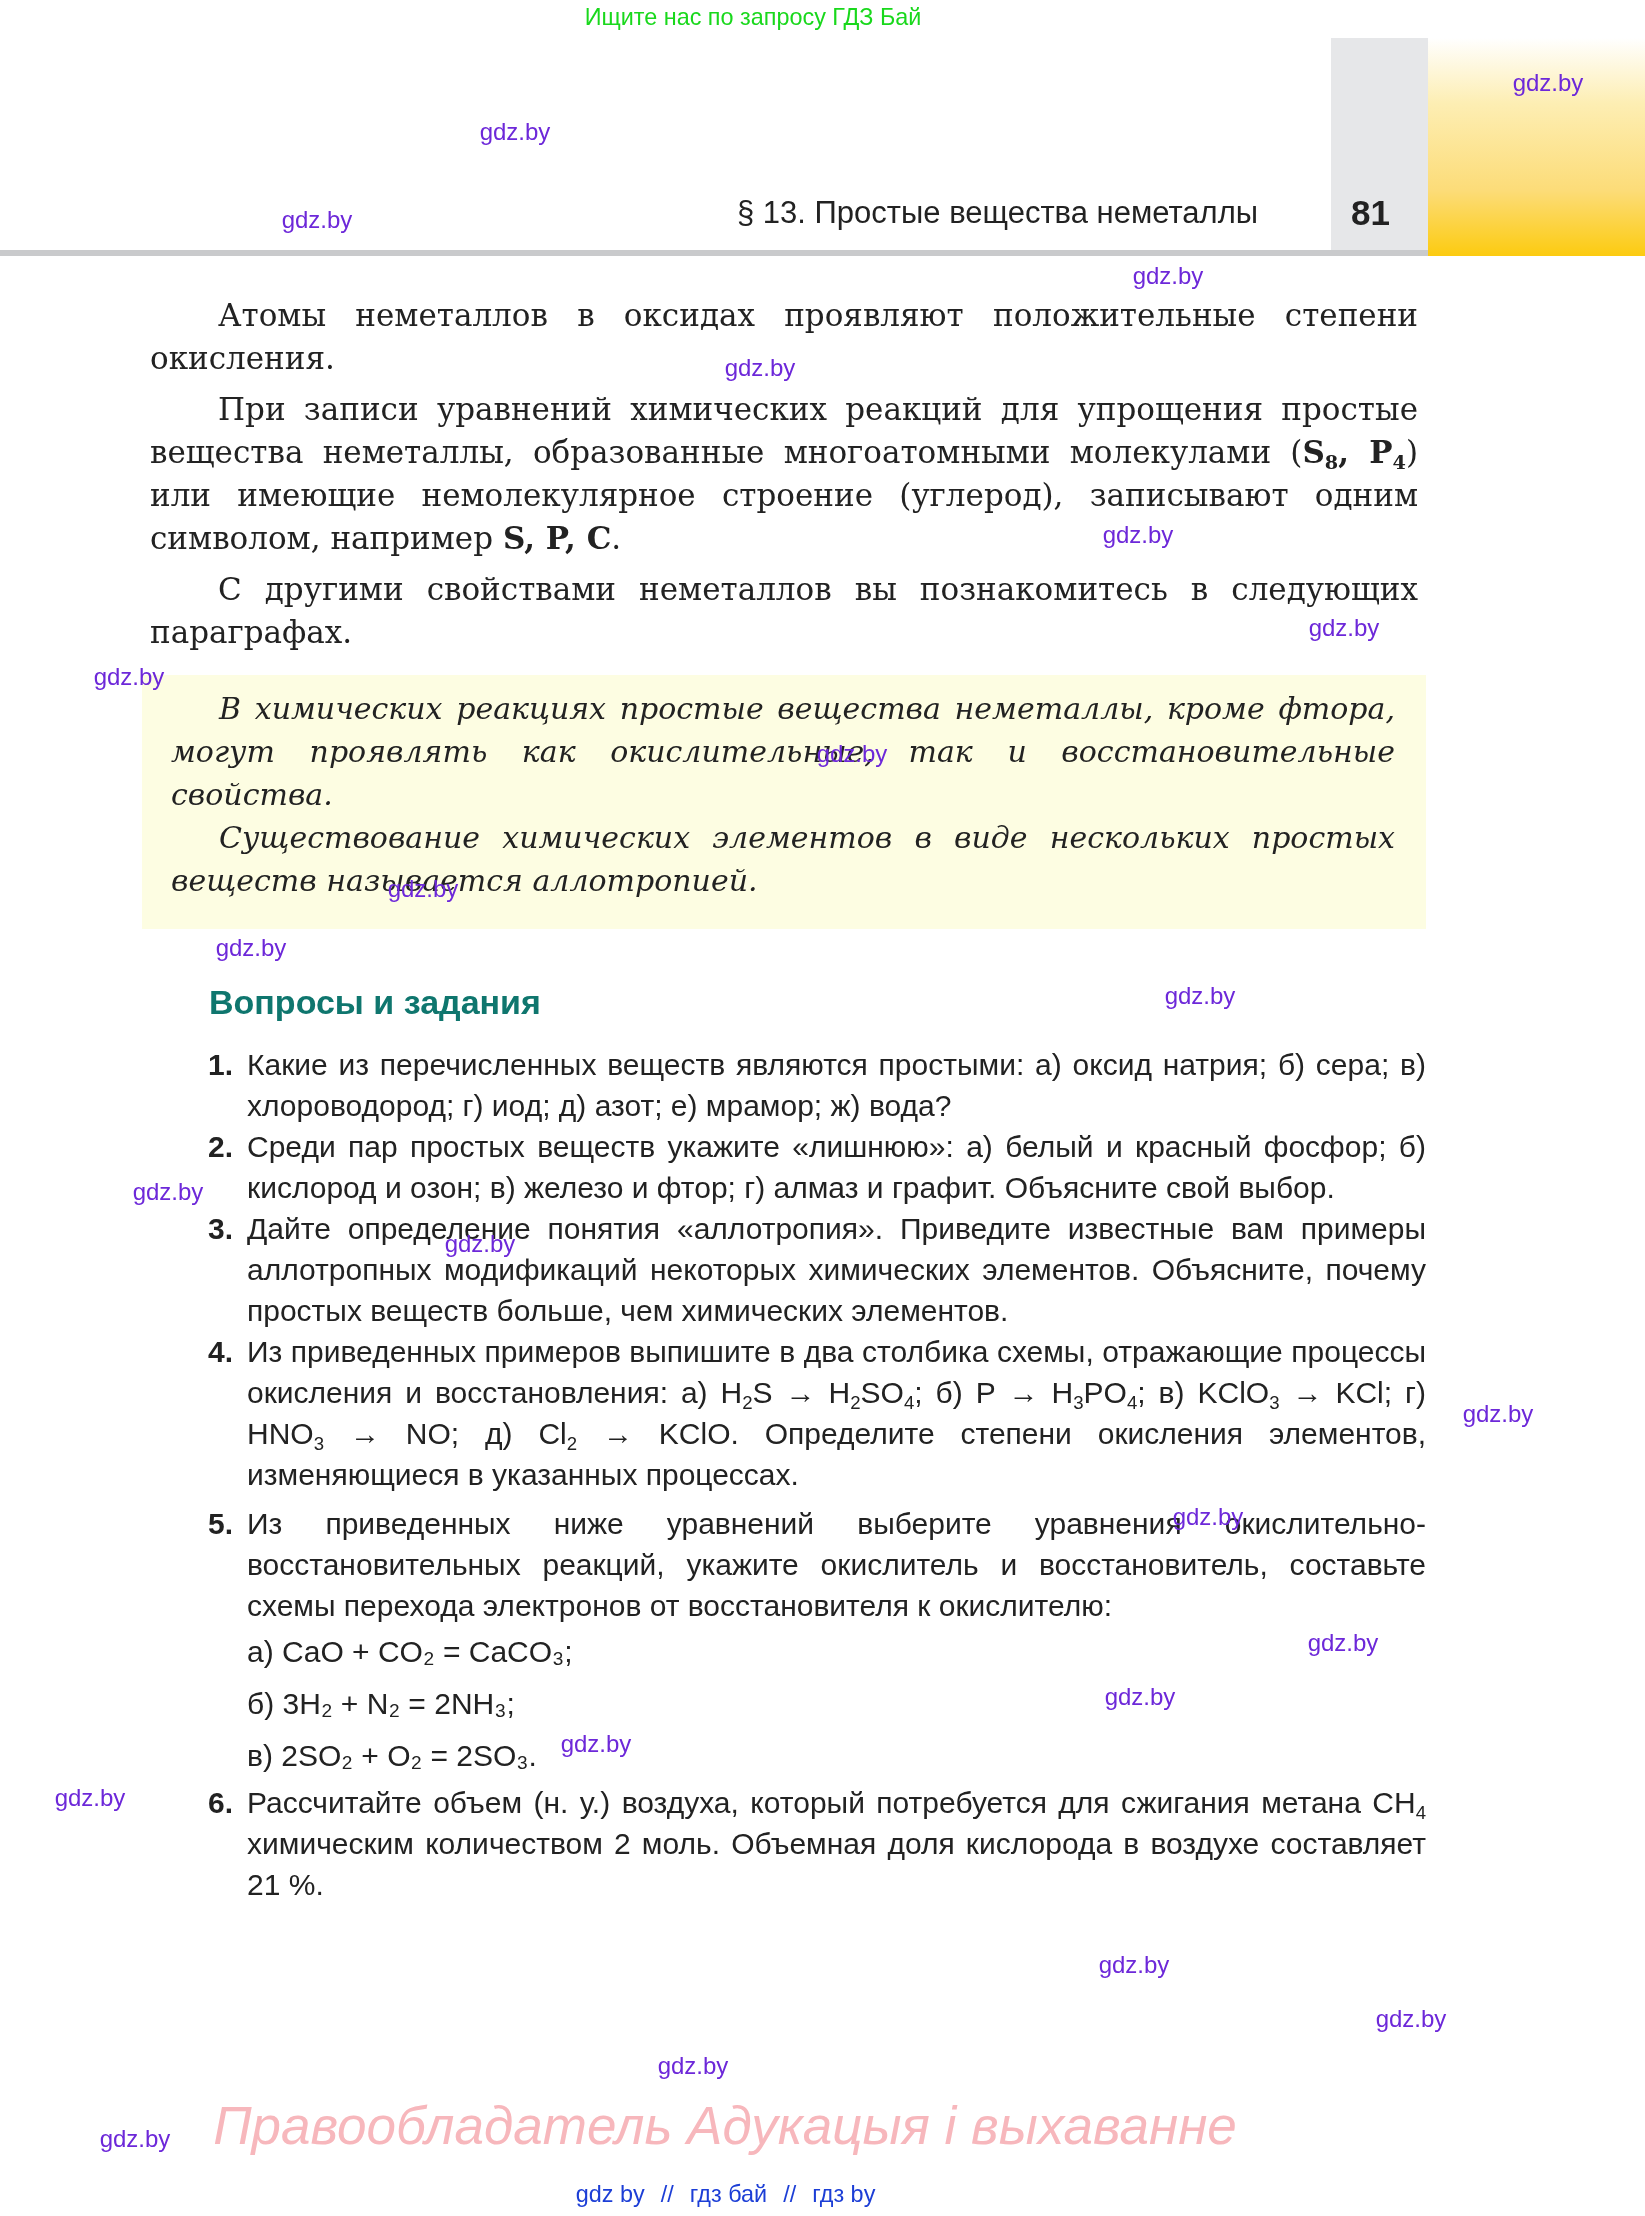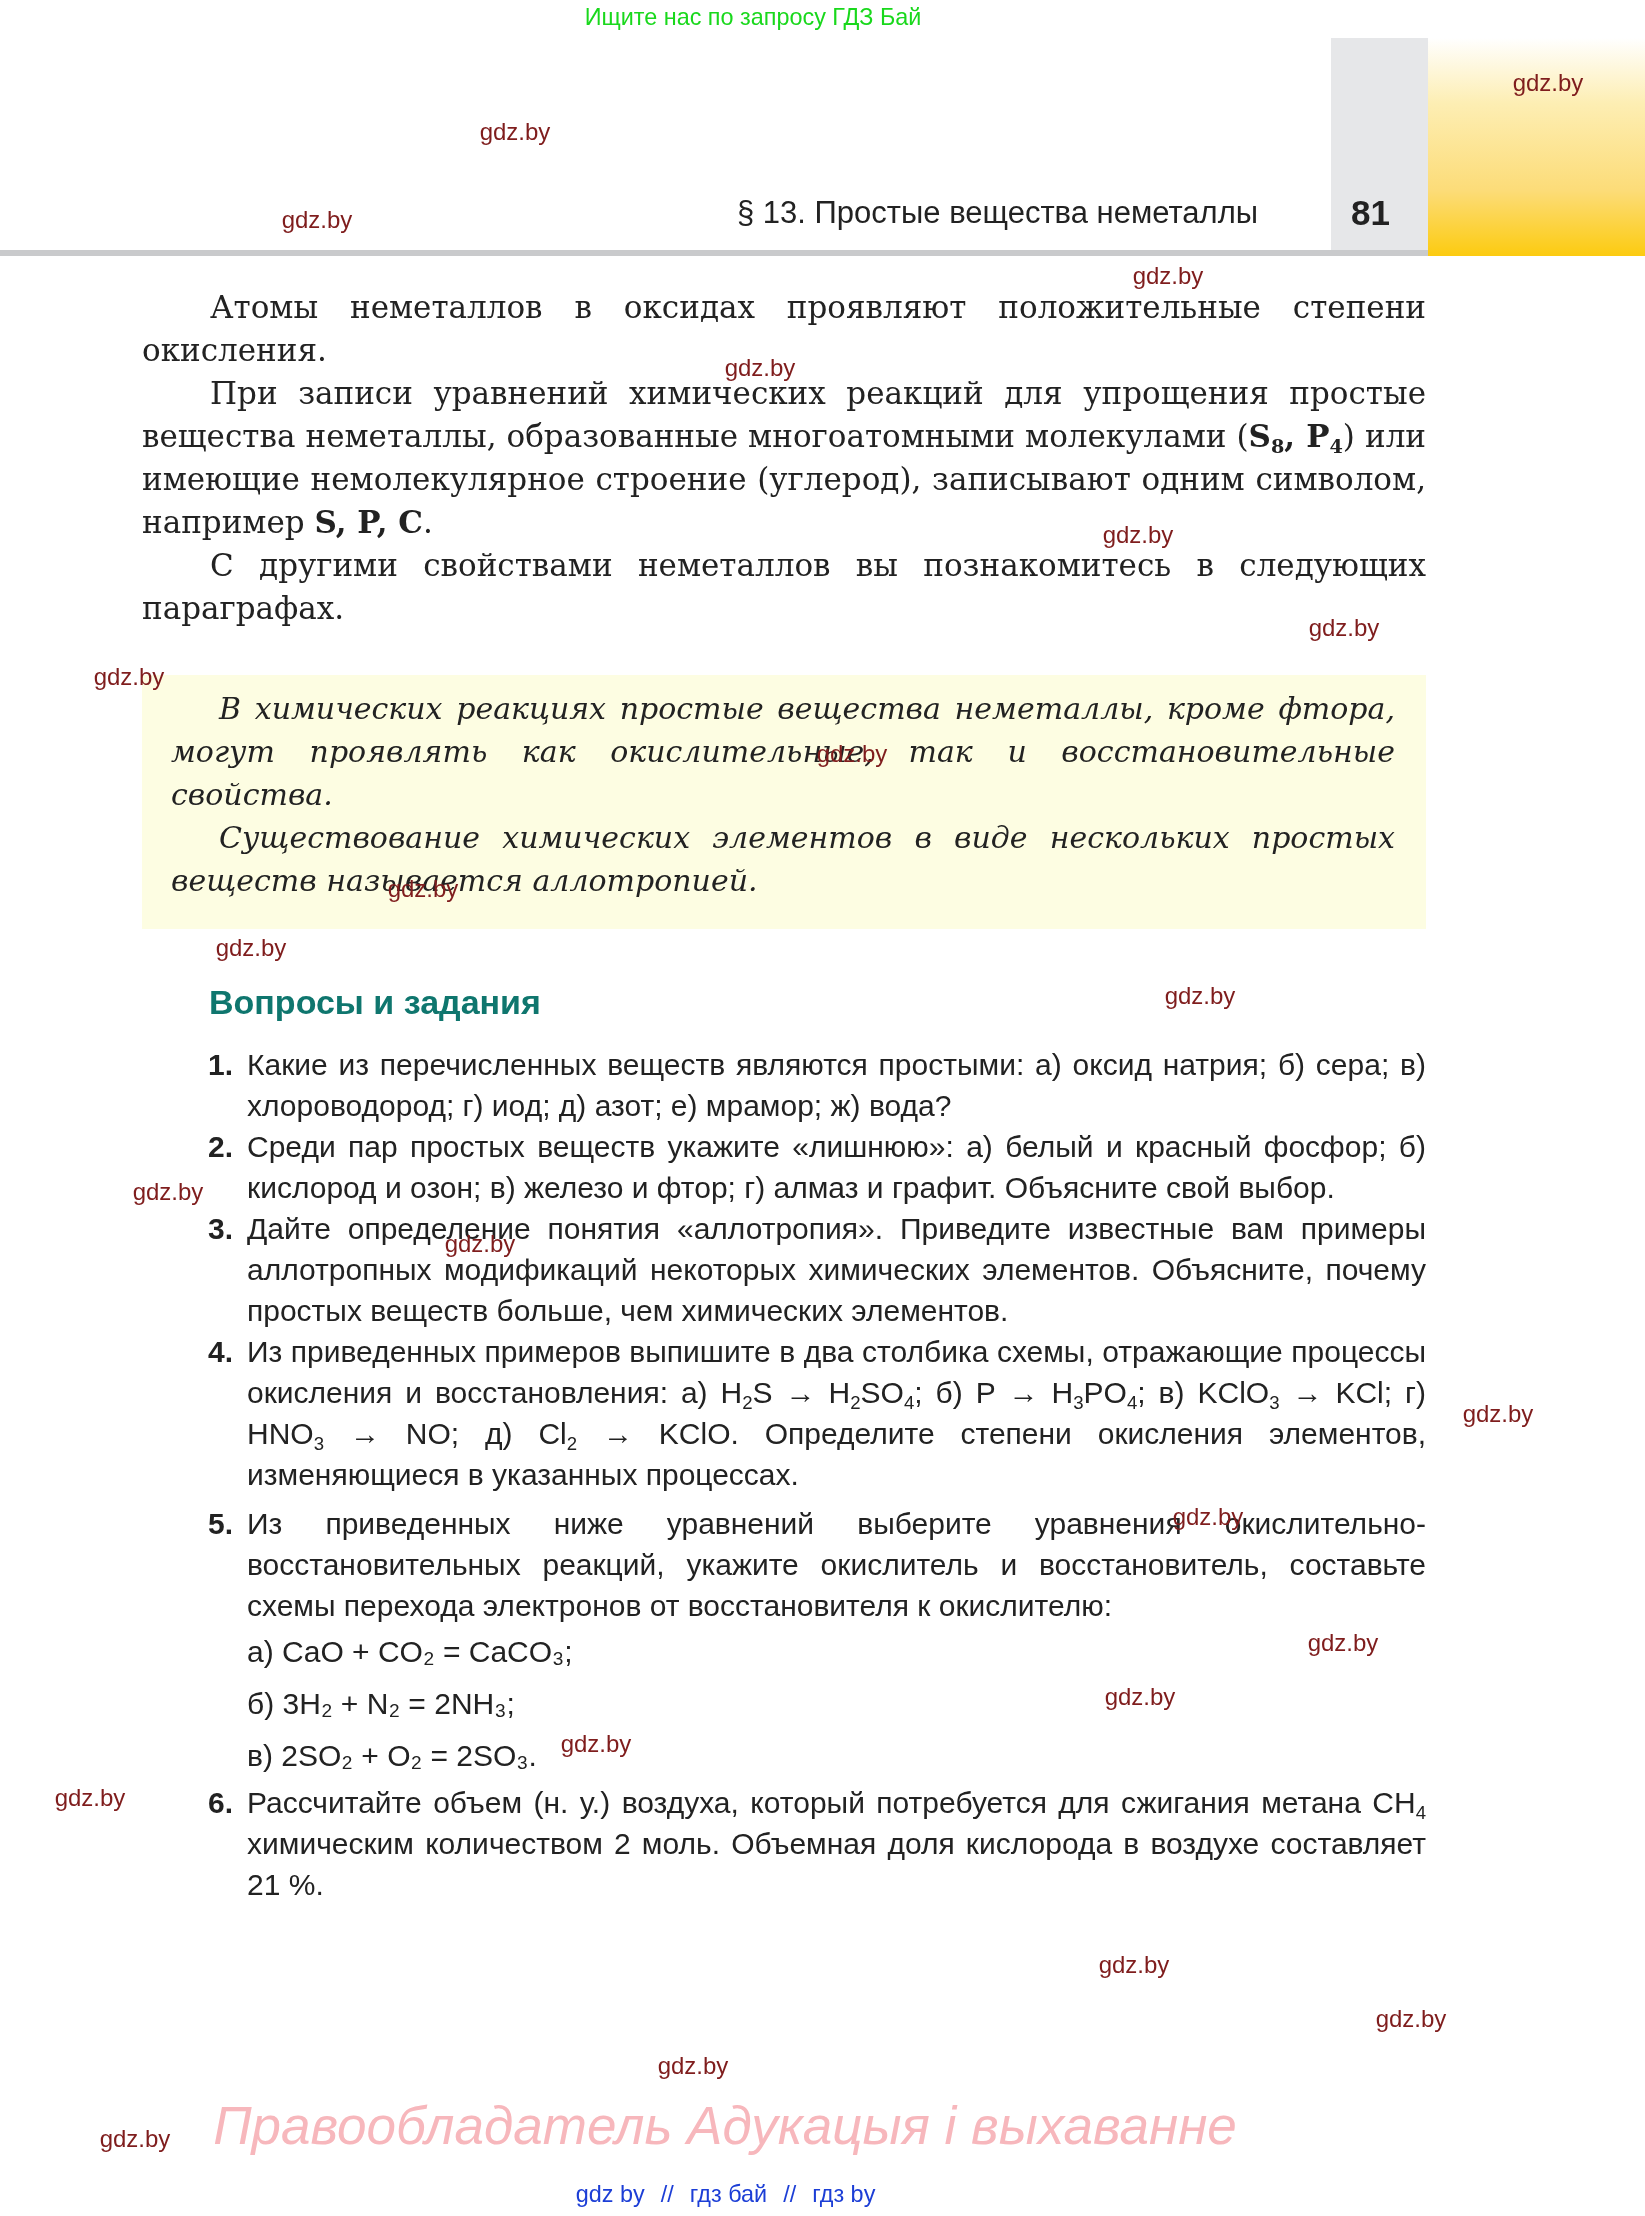--- a/index.html
+++ b/index.html
@@ -28,21 +28,21 @@
   }
   .page-number {
     left:1331px; width:79px; top:190px; text-align:center;
     font-size:35px; font-weight:bold; line-height:45px; color:#222;
   }
   .body-text {
     left:142px; top:286px; width:1284px;
     font-family:"DejaVu Serif", serif; font-size:31px; line-height:43px;
     text-align:justify; color:#222;
   }
-  .body-text p { margin:0; text-indent:68px; }
+  .body-text p { margin:8px; text-indent:68px; }
   .body-text .chem { font-weight:bold; }
   .highlight-box {
     left:142px; top:675px; width:1284px; height:254px; background:#fdfde2;
   }
   .highlight-text {
     left:171px; top:687px; width:1224px;
     font-family:"DejaVu Serif", serif; font-style:italic; font-size:30px;
     line-height:43px; text-align:justify; color:#222;
   }
   .highlight-text p { margin:0; text-indent:48px; }
@@ -62,21 +62,21 @@
   .copyright {
     left:0; width:1450px; top:2094px; text-align:center;
     font-style:italic; font-size:53px; color:#f7b7bc; line-height:64px;
   }
   .footer-links {
     left:0; width:1451px; top:2179px; text-align:center;
     font-size:23.4px; color:#1c3ed6; line-height:31px;
   }
   .footer-links span { margin:0 4.8px; }
   .wm {
-    position:absolute; font-size:24px; line-height:29px; color:#7f1d1d;
+    position:absolute; font-size:24px; line-height:29px; color:#6d28d9;
     transform:translate(-50%,-50%); white-space:nowrap;
   }
 </style>
 </head>
 <body>
 
 <div class="abs top-promo">Ищите нас по запросу ГДЗ Бай</div>
 
 <div class="abs header-grey-box"></div>
 <div class="abs header-yellow"></div>

